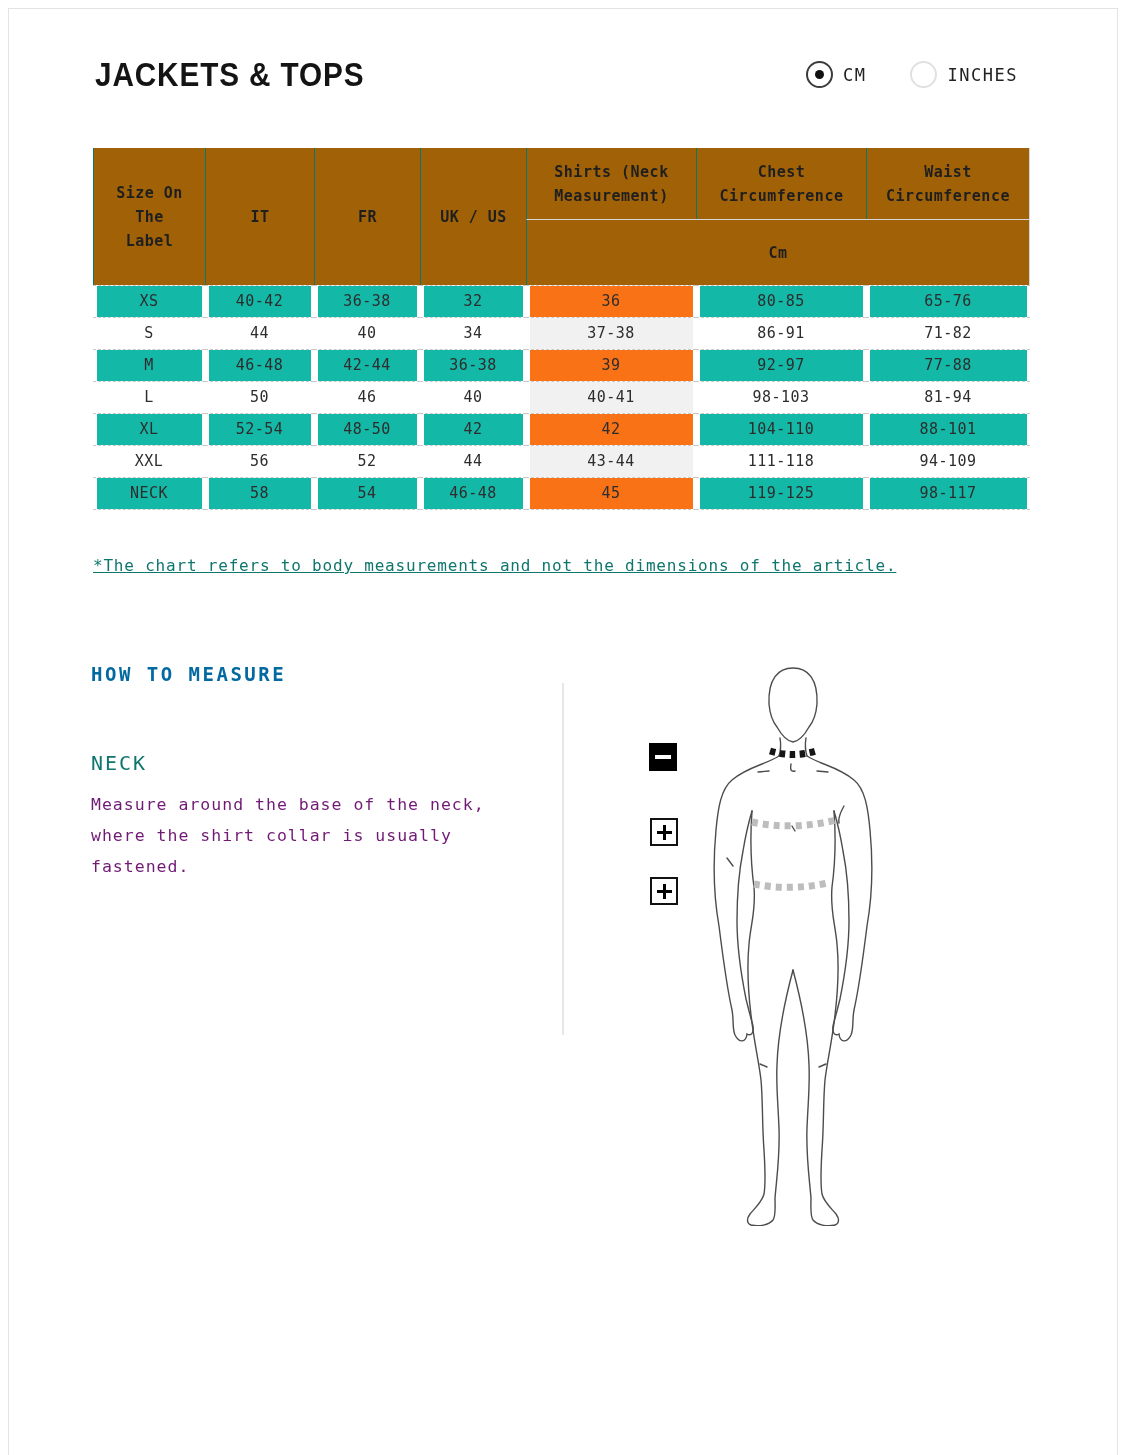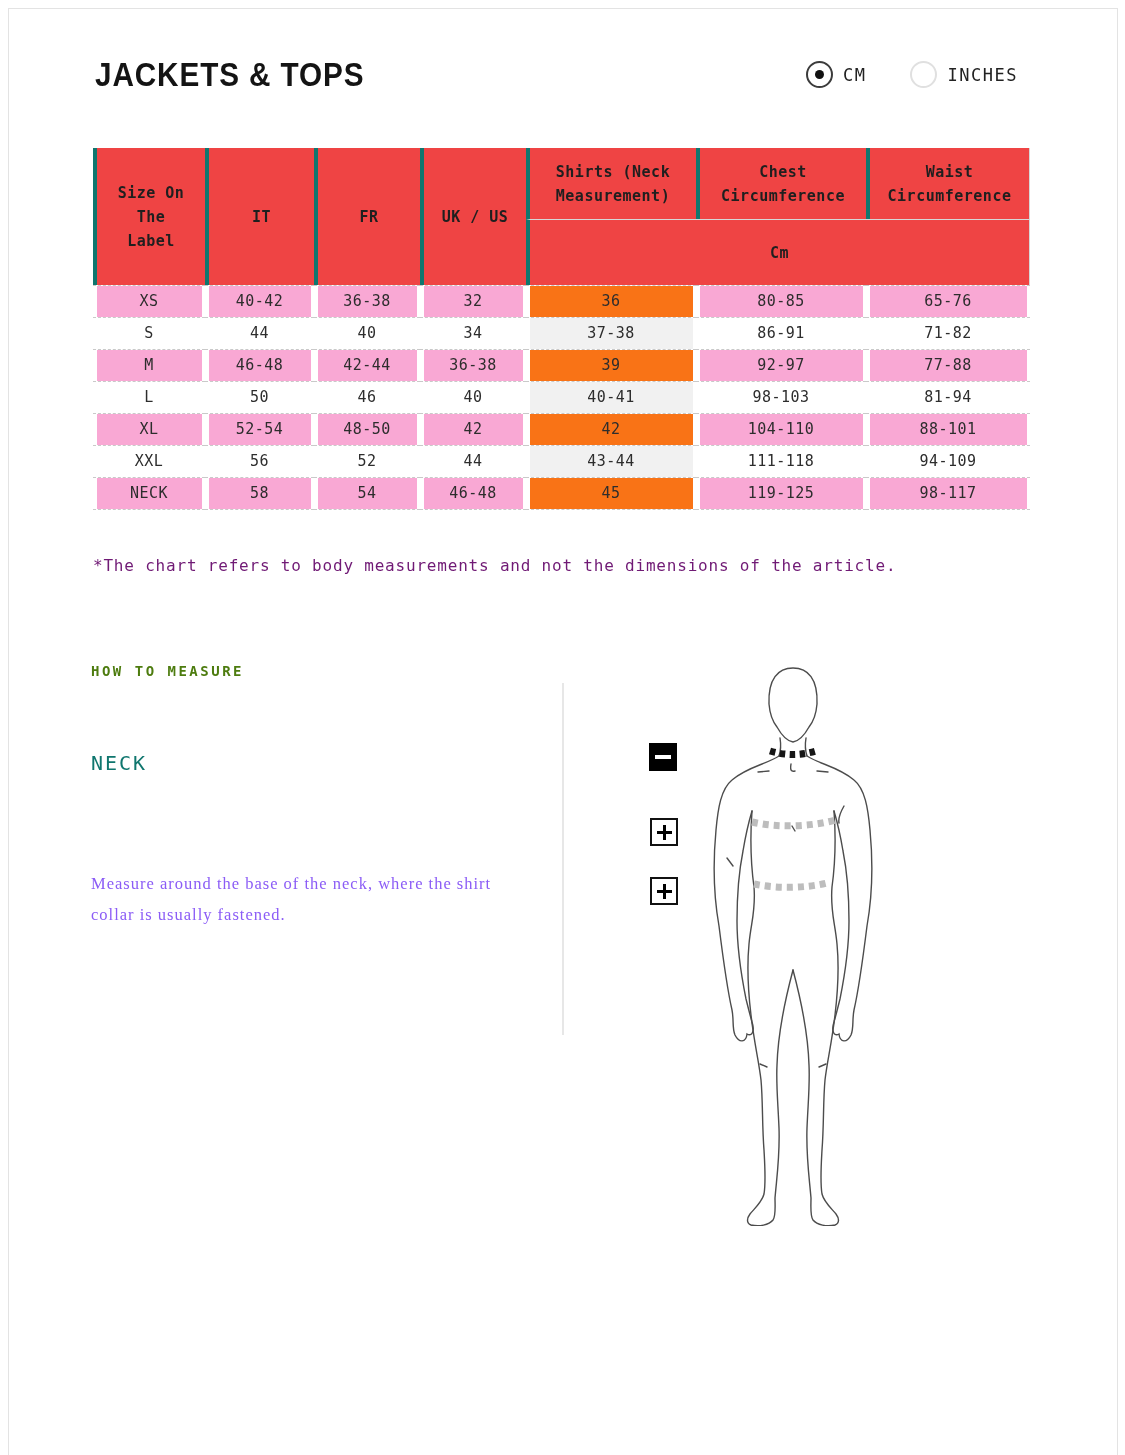--- a/index.html
+++ b/index.html
@@ -31,54 +31,54 @@
   .unit-label{ font-size:17px; letter-spacing:1.5px; color:#222; margin-left:10px; cursor:pointer; }
   .unit-group{ display:flex; align-items:center; }
   .unit-group + .unit-group{ margin-left:44px; }
 
   
   .size-table-wrap{ position:absolute; left:93px; top:148px; }
   table.size-table{ border-collapse:separate; border-spacing:0; table-layout:fixed; width:937px; }
   .size-table th, .size-table td{ text-align:center; font-weight:normal; }
   .size-table thead th{
     font-size:15px; font-weight:bold; letter-spacing:0.5px; color:#1f1f1f;
-    vertical-align:middle; line-height:24px; background:#ef4444;
-    border-left:4px solid #0f766e; padding:0 12px;
+    vertical-align:middle; line-height:24px; background:#a16207;
+    border-left:1px solid #0f766e; padding:0 12px;
   }
   .size-table thead th.last{ border-right:1px solid #d6d6d6; }
   .size-table thead tr.hrow1 th{ height:71px; }
   .size-table thead tr.hrow2 th{ height:66px; border-top:1px solid #d6d6d6; }
   .size-table thead th.span2{ height:137px; }
   .size-table tbody td{ padding:0; height:32px; border-top:1px dashed #c9c9c9; }
   .size-table tbody tr.last td{ border-bottom:1px dashed #c9c9c9; }
   .cbg{
     margin:0 3.5px; height:31px; line-height:31px;
     font-size:15px; letter-spacing:0.5px; color:#2d2d2d; white-space:nowrap;
   }
-  tr.stripe .cbg{ background:#f9a8d4; }
+  tr.stripe .cbg{ background:#14b8a6; }
   tr.stripe .neck-col .cbg{ background:#f97316; }
   tr.plain .neck-col .cbg{ background:#f1f1f1; }
 
   .footnote{
     position:absolute; left:93px; top:556px; width:960px;
-    font-size:16px; letter-spacing:0.8px; color:#701a75;
+    font-size:16px; letter-spacing:0.8px; color:#0f766e;text-decoration:underline;
   }
 
   
   .htm-heading{
     position:absolute; left:91px; top:663px;
-    font-size:14px; font-weight:bold; letter-spacing:2.5px; color:#4d7c0f;
+    font-size:19px; font-weight:bold; letter-spacing:2.5px; color:#0369a1;
   }
   .section-label{
     position:absolute; left:91px; top:751px;
     font-size:20px; letter-spacing:2px; color:#0f766e;
   }
   .section-desc{
-    position:absolute; left:91px; top:868px; width:412px;
-    font-size:16.5px; letter-spacing:1px; line-height:31px; color:#8b5cf6;font-family:Liberation Serif, serif;
+    position:absolute; left:91px; top:789px; width:412px;
+    font-size:16.5px; letter-spacing:1px; line-height:31px; color:#701a75;
   }
   .v-divider{
     position:absolute; left:562px; top:683px; width:2px; height:352px; background:#e7e7e7;
   }
 
   
   .sq-btn{
     position:absolute; width:28px; height:28px;
     display:flex; align-items:center; justify-content:center; cursor:pointer; background:#fff;
   }

